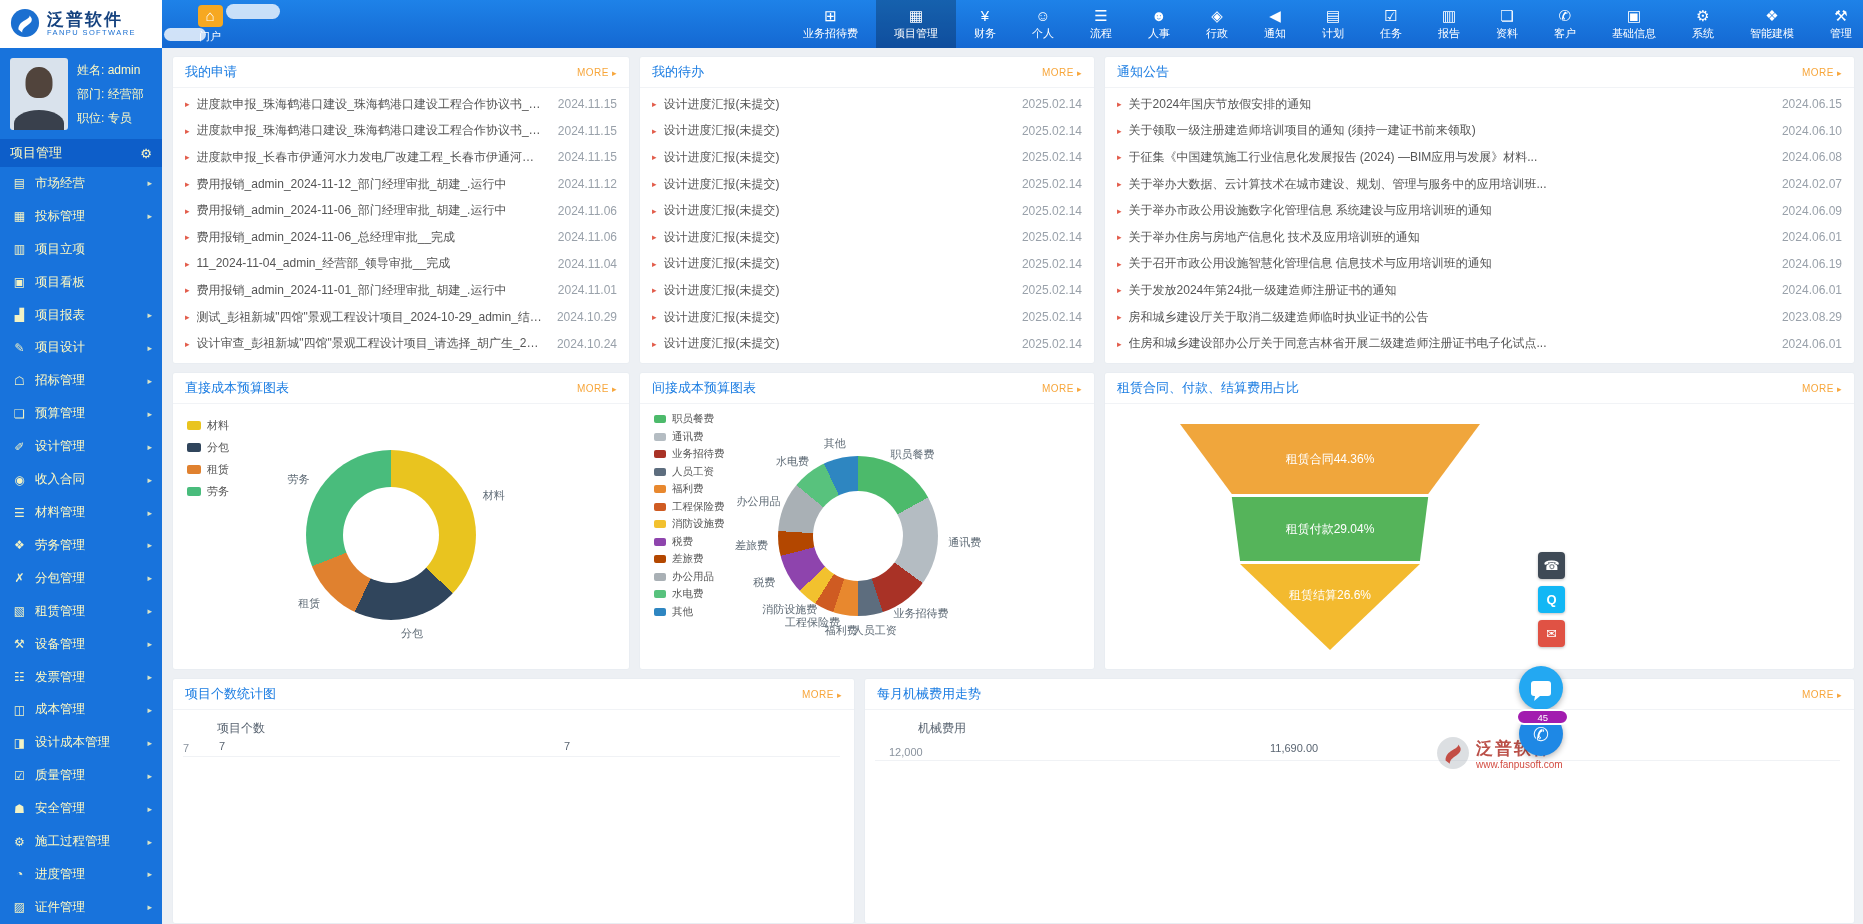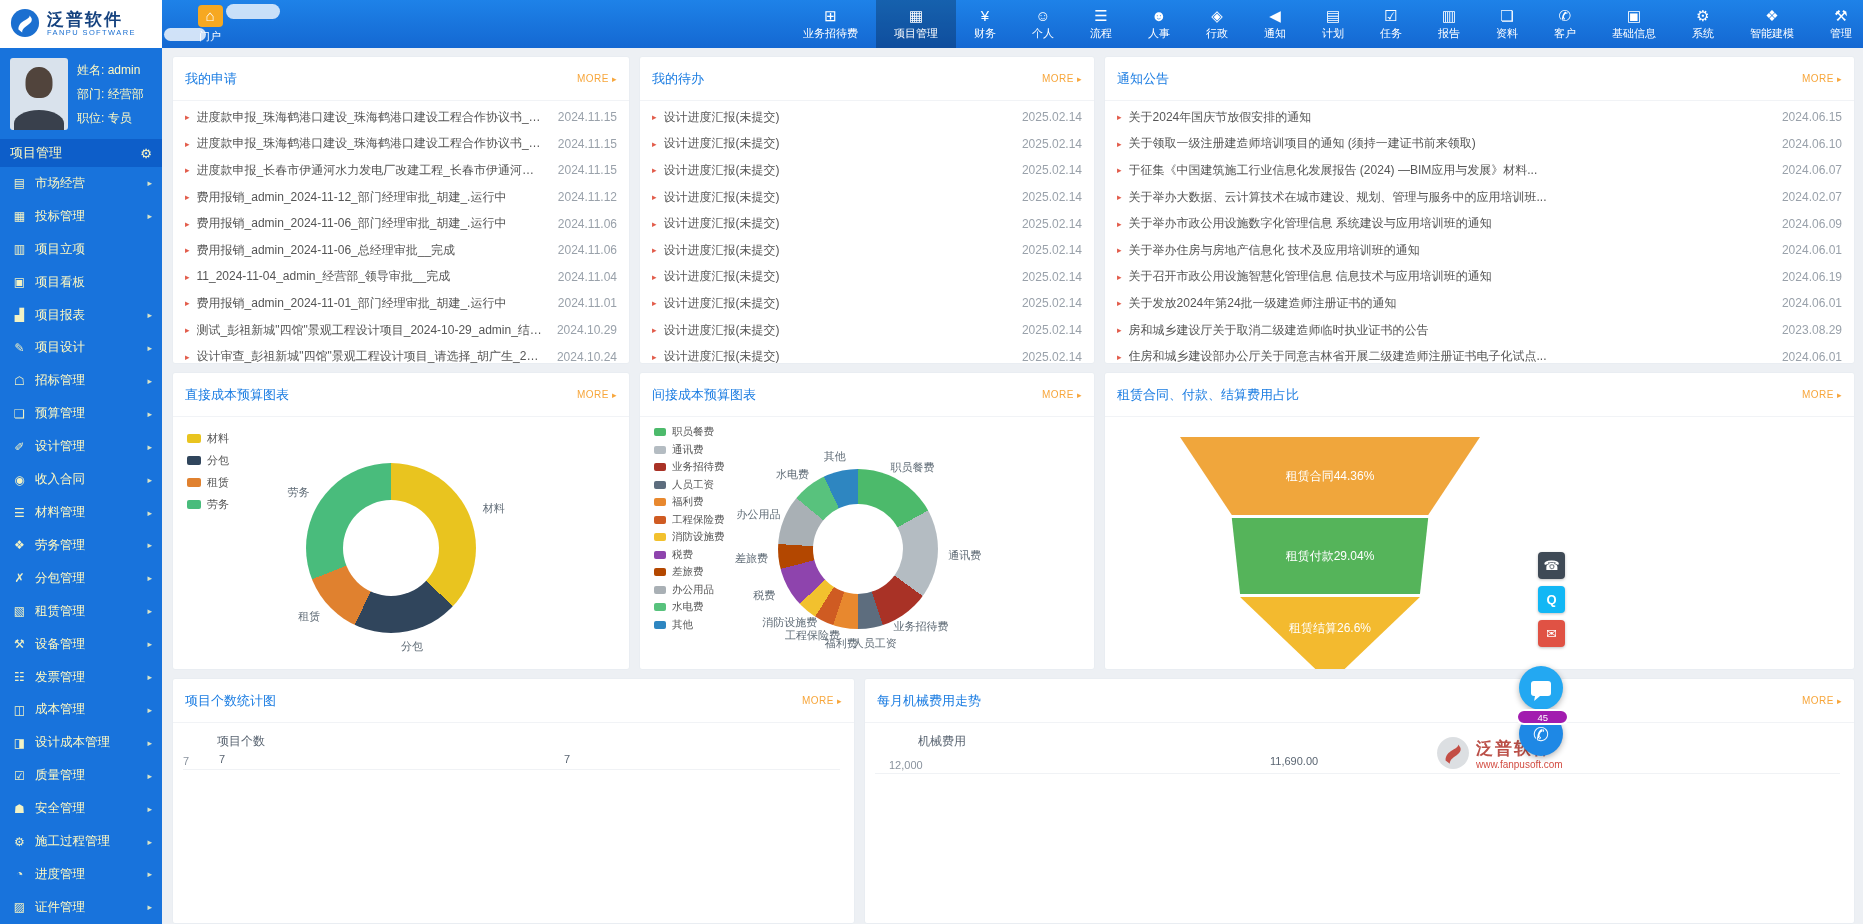--- a/index.html
+++ b/index.html
@@ -41,21 +41,21 @@
 .tabbar{height:40px;display:flex;align-items:flex-end;flex-shrink:0}
 .tab{margin-left:10px;height:32px;background:#fff;color:#1a6fd4;font-size:13px;display:flex;align-items:center;padding:0 20px;border-radius:3px 3px 0 0;cursor:pointer}
 .tab-tools{margin-left:auto;align-self:center;display:flex;gap:9px;color:#68727e;font-size:13px;padding-right:6px}
 .tab-tools span{cursor:pointer}
 .content{flex:1;display:flex;flex-direction:column;gap:8px;padding:8px 8px 0 10px;min-height:0}
 .row{display:grid;gap:9px;min-height:0}
 .row1{grid-template-columns:458px 456px 1fr;height:308px}
 .row2{grid-template-columns:458px 456px 1fr;height:298px}
 .row3{grid-template-columns:683px 1fr;flex:1}
 .panel{background:#fff;border:1px solid #e9edf2;border-radius:3px;overflow:hidden;position:relative}
-.panel-head{height:44px;display:flex;align-items:center;justify-content:space-between;padding:0 12px;border-bottom:1px solid #f1f3f6}
+.panel-head{height:31px;display:flex;align-items:center;justify-content:space-between;padding:0 12px;border-bottom:1px solid #f1f3f6}
 .panel-title{color:#1a7ce2;font-size:13px}
 .more{color:#f7a63b;font-size:10px;letter-spacing:.5px;cursor:pointer;flex-shrink:0}
 .more::after{content:" ▸";font-size:9px}
 
 .list{padding:3px 12px 0}
 .list-row{height:26.6px;display:flex;align-items:center;gap:7px;cursor:pointer}
 .bullet{color:#e25b4a;font-size:9px;flex-shrink:0}
 .row-text{flex:1;color:#555;font-size:12px;white-space:nowrap;overflow:hidden;text-overflow:ellipsis}
 .row-date{color:#99a1aa;font-size:12px;flex-shrink:0;margin-left:8px}
 
@@ -447,21 +447,21 @@
               <span class="row-date">2024.06.15</span>
             </div>
             <div class="list-row">
               <span class="bullet">▸</span>
               <span class="row-text">关于领取一级注册建造师培训项目的通知 (须持一建证书前来领取)</span>
               <span class="row-date">2024.06.10</span>
             </div>
             <div class="list-row">
               <span class="bullet">▸</span>
               <span class="row-text">于征集《中国建筑施工行业信息化发展报告 (2024) —BIM应用与发展》材料...</span>
-              <span class="row-date">2024.06.07</span>
+              <span class="row-date">2024.06.08</span>
             </div>
             <div class="list-row">
               <span class="bullet">▸</span>
               <span class="row-text">关于举办大数据、云计算技术在城市建设、规划、管理与服务中的应用培训班...</span>
               <span class="row-date">2024.02.07</span>
             </div>
             <div class="list-row">
               <span class="bullet">▸</span>
               <span class="row-text">关于举办市政公用设施数字化管理信息 系统建设与应用培训班的通知</span>
               <span class="row-date">2024.06.09</span>
@@ -604,24 +604,24 @@
             </div>
         </div>
       </section>
       <section class="panel">
         <div class="panel-head">
           <span class="panel-title">租赁合同、付款、结算费用占比</span>
           <span class="more">MORE</span>
         </div>
         <div class="chart-body">
           <div class="funnelwrap" id="funnel-host">
-              <div class="funnel-band" style="height: 78px; background: rgb(240, 166, 60); clip-path: polygon(0px 0px, 300px 0px, 248.197px 100%, 51.8034px 100%);">
+              <div class="funnel-band" style="height: 70px; background: rgb(240, 166, 60); clip-path: polygon(0px 0px, 300px 0px, 248.197px 100%, 51.8034px 100%);">
                 <span class="funnel-label">租赁合同44.36%</span>
               </div>
-              <div class="funnel-band" style="height: 76px; background: rgb(85, 180, 90); clip-path: polygon(51.8034px 0px, 248.197px 0px, 239.946px 100%, 60.0541px 100%);">
+              <div class="funnel-band" style="height: 64px; background: rgb(85, 180, 90); clip-path: polygon(51.8034px 0px, 248.197px 0px, 239.946px 100%, 60.0541px 100%);">
                 <span class="funnel-label">租赁付款29.04%</span>
               </div>
               <div class="funnel-band" style="height: 86px; background: rgb(243, 186, 47); clip-path: polygon(60.0541px 0px, 239.946px 0px, 150px 100%, 150px 100%);">
                 <span class="funnel-label" style="top: 36%;">租赁结算26.6%</span>
               </div>
             </div>
         </div>
       </section>
     </div>
 

